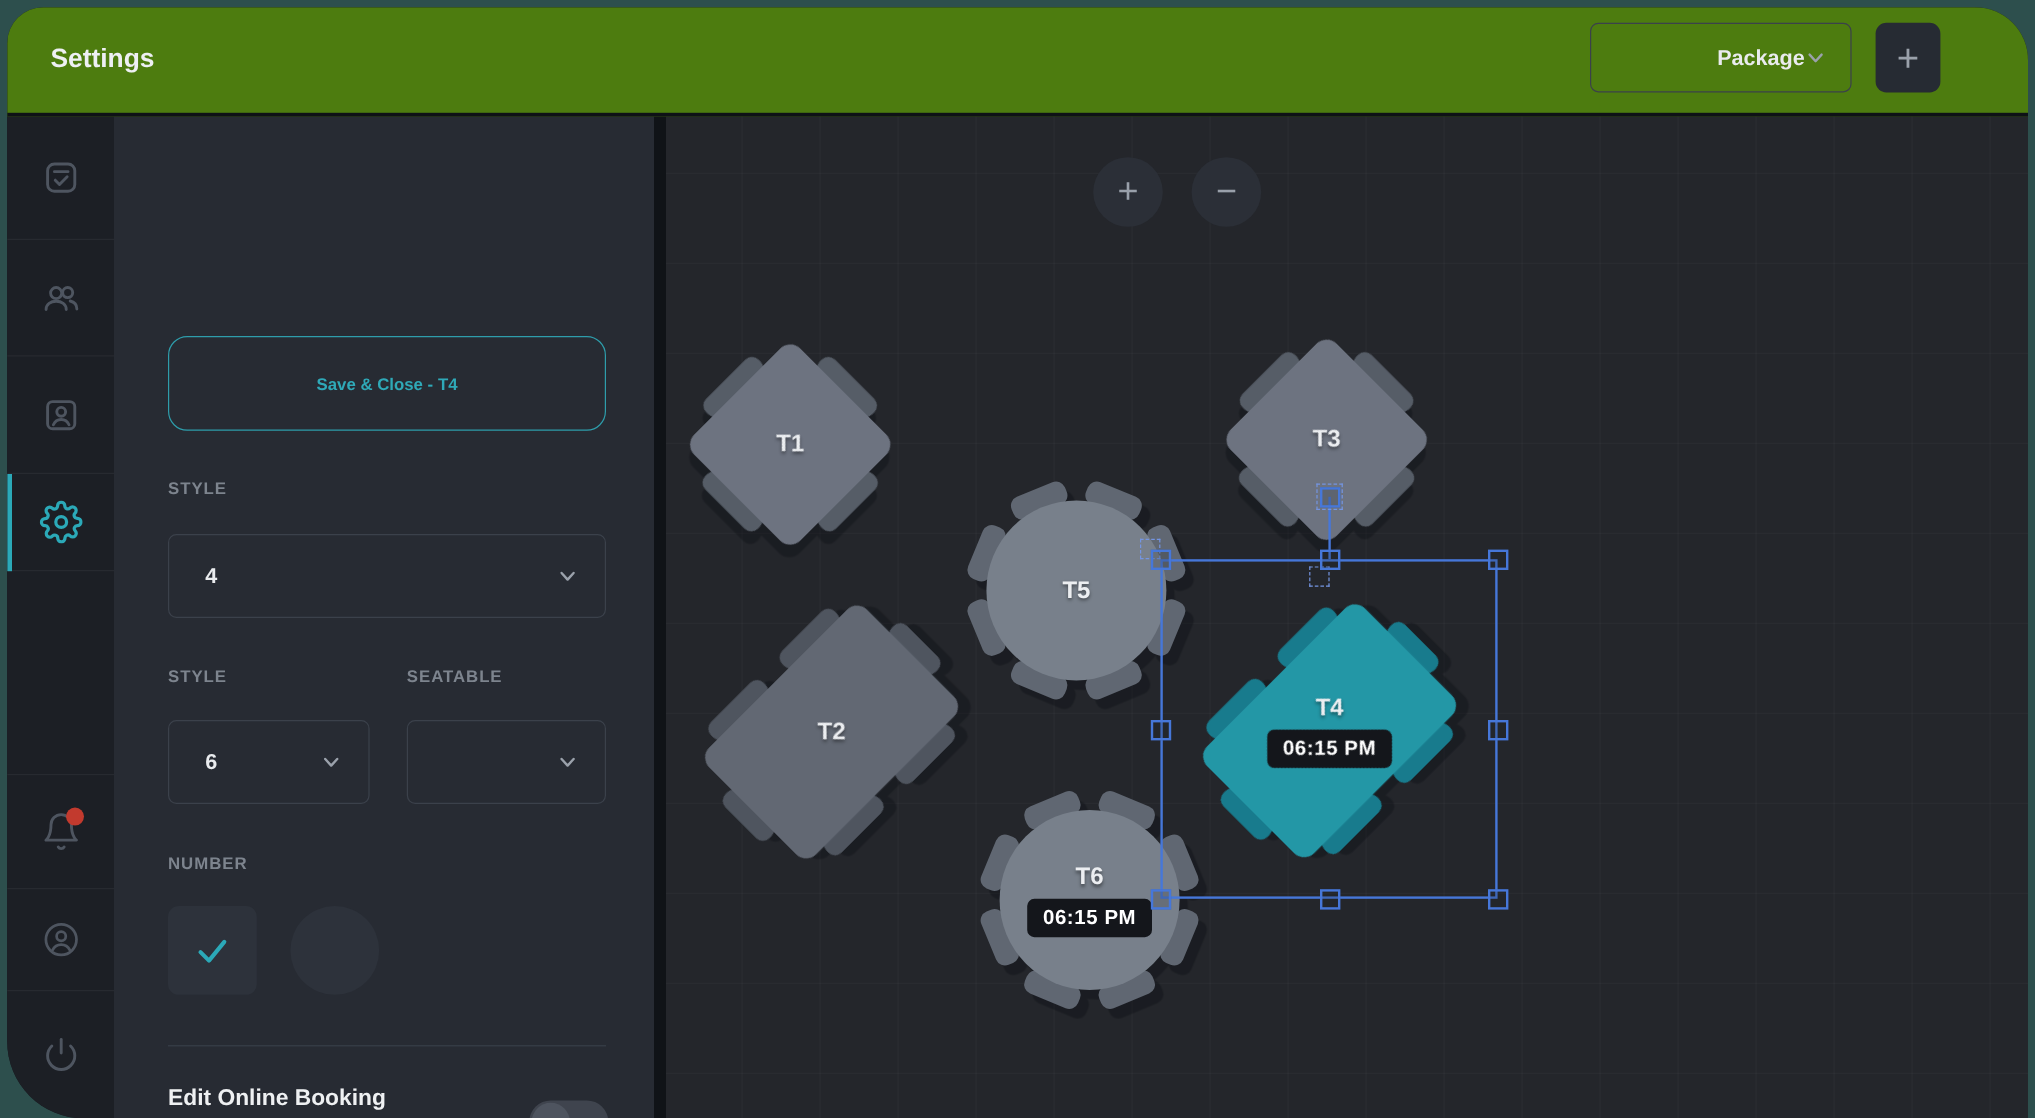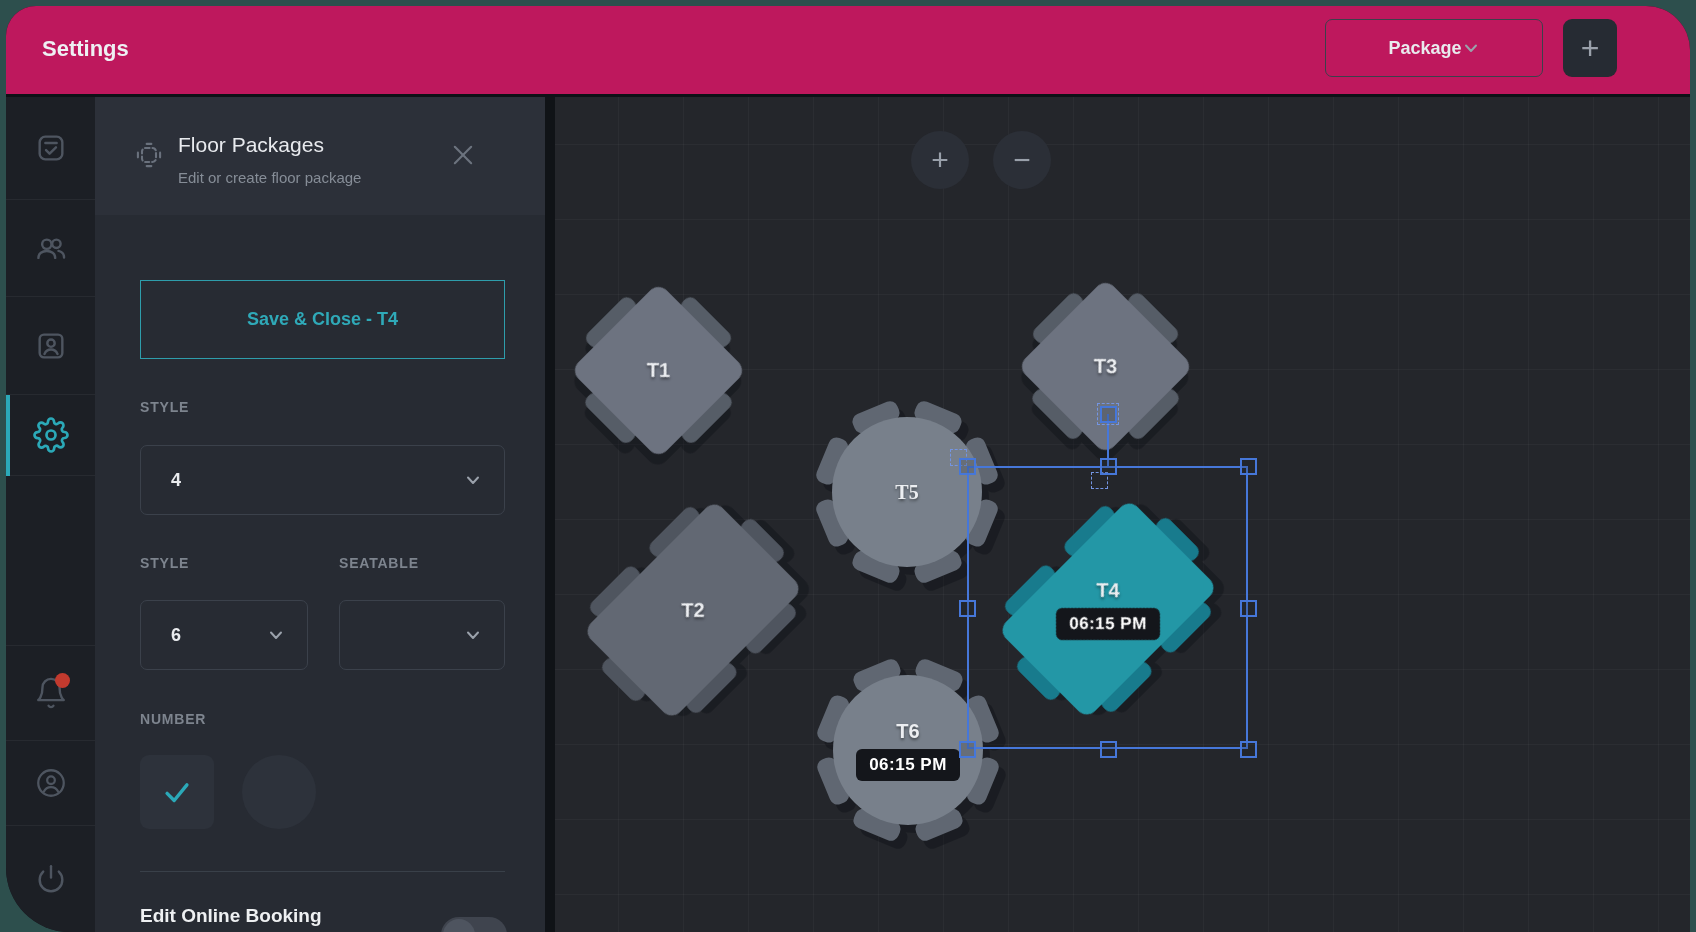--- a/index.html
+++ b/index.html
@@ -1,25 +1,25 @@
 <!DOCTYPE html>
 <html><head>
 <meta charset="utf-8">
 <style>
   html,body{margin:0;padding:0}
   body{width:1696px;height:932px;background:#2d4f4d;overflow:hidden;position:relative;
        font-family:"Liberation Sans","DejaVu Sans",sans-serif;-webkit-font-smoothing:antialiased}
   .window{position:absolute;left:6px;top:6px;width:1684px;height:926px;background:#171a20;
           border-radius:30px 44px 0 64px;overflow:hidden}
   
-  .topbar{position:absolute;left:0;top:0;width:100%;height:88px;background:#be185d;
+  .topbar{position:absolute;left:0;top:0;width:100%;height:88px;background:#4d7c0f;
           border-bottom:3px solid #0e1116;z-index:30}
   .app-title{position:absolute;left:36px;top:30px;font-size:22px;font-weight:bold;color:#eef0f3}
   .pkg-select{position:absolute;left:1319px;top:13px;width:218px;height:58px;border:1px solid #3b414b;
-          border-radius:7px;display:flex;align-items:center;justify-content:center;
+          border-radius:7px;display:flex;align-items:center;justify-content:flex-end;
           padding:0 20px;box-sizing:border-box;color:#e9ebee;font-weight:bold;font-size:17px;cursor:pointer}
   .add-btn{position:absolute;left:1557px;top:13px;width:54px;height:58px;background:#262b33;
           border-radius:9px;color:#9aa1ab;display:flex;align-items:center;justify-content:center;
           font-size:32px;font-weight:300;cursor:pointer}
   
   .sidebar{position:absolute;left:0;top:91px;width:89px;height:835px;background:#1c1f25;z-index:20}
   .side-item{position:absolute;left:0;width:100%;display:flex;align-items:center;justify-content:center;
           color:#4e5560;cursor:pointer;box-sizing:border-box}
   .side-item.bordered{border-bottom:1px solid rgba(255,255,255,0.05)}
   .side-item.active{color:#2ba9b8}
@@ -28,21 +28,21 @@
   .bell-wrap{position:relative}
   .bell-dot{position:absolute;right:-2px;top:-3px;width:15px;height:15px;border-radius:50%}
   
   .panel{position:absolute;left:89px;top:91px;width:450px;height:835px;background:#272b33;z-index:10;overflow:hidden}
   .panel-header{position:absolute;left:0;top:0;width:100%;height:118px;background:#2c3039}
   .panel-icon{position:absolute;left:40px;top:44px;color:#6a717d}
   .panel-title{position:absolute;left:83px;top:36px;font-size:21px;color:#e8eaee}
   .panel-sub{position:absolute;left:83px;top:72px;font-size:15px;color:#868d97}
   .panel-close{position:absolute;left:354px;top:44px;width:28px;height:28px;color:#6c737e;cursor:pointer}
   .save-btn{position:absolute;left:45px;top:183px;width:365px;height:79px;border:1px solid #2e9dab;
-          border-radius:0;background:transparent;color:#2fa9b8;font-size:18px;font-weight:bold;
+          border-radius:16px;background:transparent;color:#2fa9b8;font-size:14px;font-weight:bold;
           display:flex;align-items:center;justify-content:center;cursor:pointer;box-sizing:border-box;
           font-family:inherit}
   .fld-label{position:absolute;font-size:14px;font-weight:bold;letter-spacing:.8px;color:#7d848e}
   .fld-select{position:absolute;border:1px solid #3b414b;border-radius:7px;display:flex;align-items:center;
           justify-content:space-between;padding:0 22px 0 30px;box-sizing:border-box;cursor:pointer}
   .fld-value{font-size:18px;font-weight:bold;color:#e9ebee}
   .style-square{position:absolute;left:45px;top:658px;width:74px;height:74px;background:#2d323b;
           border-radius:9px;display:flex;align-items:center;justify-content:center;cursor:pointer}
   .style-circle{position:absolute;left:147px;top:658px;width:74px;height:74px;background:#2d323b;
           border-radius:50%;cursor:pointer}
@@ -155,39 +155,20 @@
     </div>
     <div class="side-item" style="top:729px;height:106px">
       <svg width="34" height="34" viewBox="0 0 24 24" fill="none" stroke="currentColor" stroke-width="1.7" stroke-linecap="round" stroke-linejoin="round">
         <path d="M17.5 6.8a8 8 0 1 1-11 0"></path>
           <line x1="12" y1="3" x2="12" y2="11"></line>
       </svg>
     </div>
   </div>
 
   <div class="panel">
-    <div class="panel-header">
-      <span class="panel-icon">
-        <svg width="28" height="28" viewBox="0 0 24 24" fill="none" stroke="currentColor" stroke-width="1.8" stroke-linecap="round">
-          <rect x="6" y="6" width="12" height="12" rx="3" stroke-dasharray="3.5 2.5"></rect>
-          <line x1="10" y1="2.5" x2="14" y2="2.5"></line>
-            <line x1="10" y1="21.5" x2="14" y2="21.5"></line>
-          <line x1="2.5" y1="10" x2="2.5" y2="14"></line>
-            <line x1="21.5" y1="10" x2="21.5" y2="14"></line>
-        </svg>
-      </span>
-      <div class="panel-title">Floor Packages</div>
-      <div class="panel-sub">Edit or create floor package</div>
-      <span class="panel-close">
-        <svg width="28" height="28" viewBox="0 0 24 24" fill="none" stroke="currentColor" stroke-width="1.8" stroke-linecap="round">
-          <line x1="5" y1="5" x2="19" y2="19"></line>
-            <line x1="19" y1="5" x2="5" y2="19"></line>
-        </svg>
-      </span>
-    </div>
 
     <button class="save-btn">Save &amp; Close - T4</button>
 
     <span class="fld-label" style="left:45px;top:302px">STYLE</span>
     <div class="fld-select" style="left:45px;top:348px;width:365px;height:70px">
       <span class="fld-value">4</span>
       <svg width="18" height="18" viewBox="0 0 18 18">
           <polyline points="4,6.5 9,12 14,6.5" fill="none" stroke="#9aa1ab" stroke-width="2" stroke-linecap="round" stroke-linejoin="round"></polyline>
         </svg>
     </div>
@@ -262,21 +243,21 @@
           <div class="chair" style="left:20px;top:122px;width:62px;height:18px"></div>
           <div class="chair" style="left:104px;top:122px;width:62px;height:18px"></div>
           <div class="chair" style="left:-14px;top:37px;width:18px;height:52px"></div>
           <div class="chair" style="left:182px;top:37px;width:18px;height:52px"></div>
           <div class="tbl-top"></div>
           <div class="tbl-content" style="transform:rotate(45deg)">
             <span class="tbl-label">T4</span>
             <span class="tbl-badge">06:15 PM</span>
           </div>
         </div>
-        <div class="tbl tone-light is-circle" style="left: 277px; top: 320px; width: 150px; height: 150px; transform: rotate(0deg); font-family: Liberation Serif, serif;">
+        <div class="tbl tone-light is-circle" style="left: 267px; top: 320px; width: 150px; height: 150px; transform: rotate(0deg);">
           <div class="chair" style="left:51px;top:65px;width:48px;height:20px;transform:rotate(22.5deg) translateY(-81px)"></div>
           <div class="chair" style="left:51px;top:65px;width:48px;height:20px;transform:rotate(67.5deg) translateY(-81px)"></div>
           <div class="chair" style="left:51px;top:65px;width:48px;height:20px;transform:rotate(112.5deg) translateY(-81px)"></div>
           <div class="chair" style="left:51px;top:65px;width:48px;height:20px;transform:rotate(157.5deg) translateY(-81px)"></div>
           <div class="chair" style="left:51px;top:65px;width:48px;height:20px;transform:rotate(202.5deg) translateY(-81px)"></div>
           <div class="chair" style="left:51px;top:65px;width:48px;height:20px;transform:rotate(247.5deg) translateY(-81px)"></div>
           <div class="chair" style="left:51px;top:65px;width:48px;height:20px;transform:rotate(292.5deg) translateY(-81px)"></div>
           <div class="chair" style="left:51px;top:65px;width:48px;height:20px;transform:rotate(337.5deg) translateY(-81px)"></div>
           <div class="tbl-top"></div>
           <div class="tbl-content" style="transform:rotate(0deg)">

